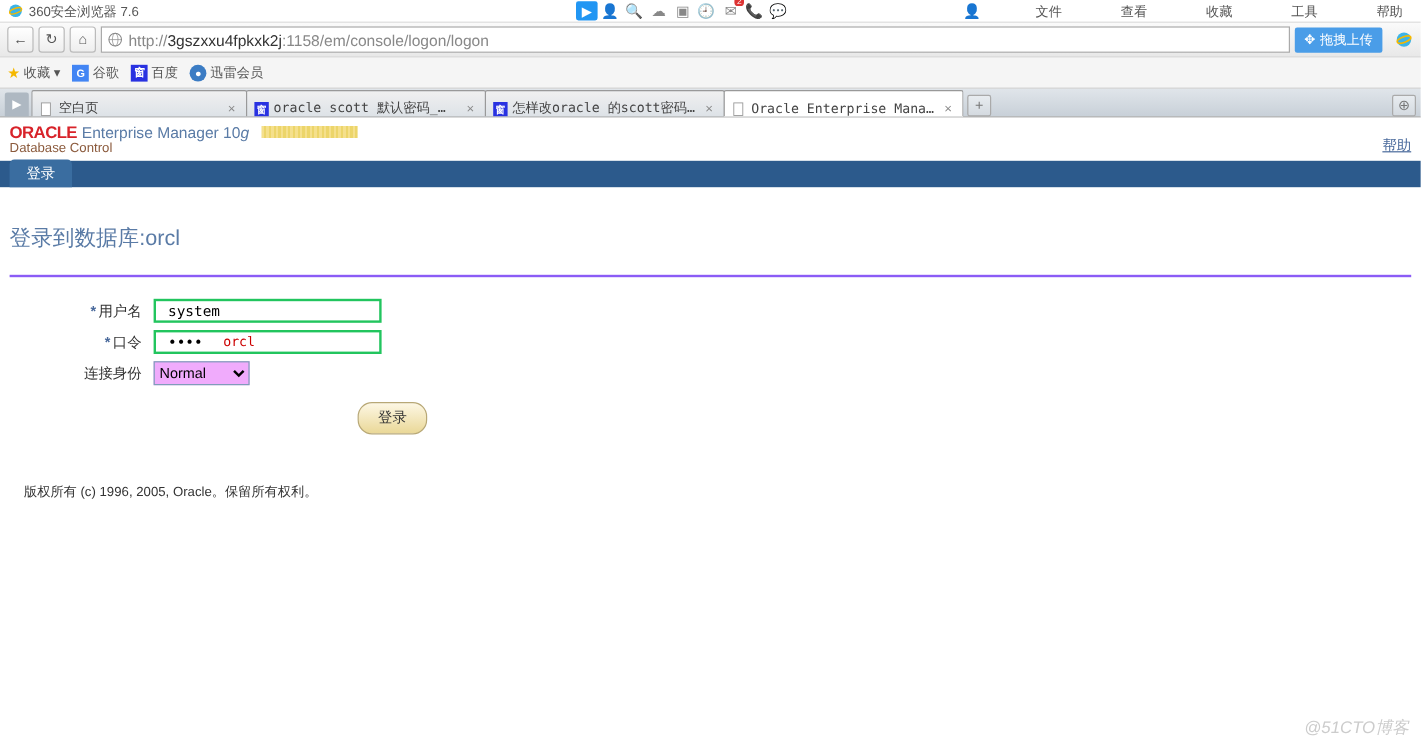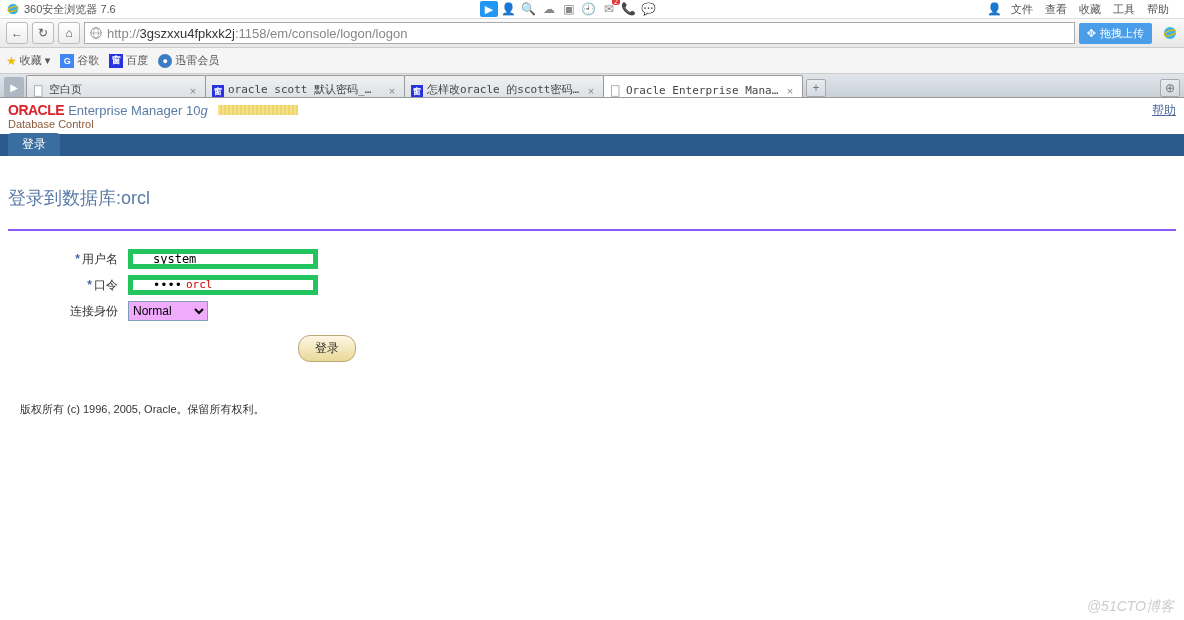--- a/index.html
+++ b/index.html
@@ -8,21 +8,21 @@
     
     .title-bar { height: 18px; background: #fff; display: flex; align-items: center; padding: 0 6px; gap: 4px; }
     .ie-icon { width: 14px; height: 14px; display: inline-block; }
     .ie-icon svg { width: 14px; height: 14px; }
     .title-text { font-size: 11px; color: #555; }
     
     
     .top-toolbar { position: absolute; top: 0; right: 0; height: 18px; display: flex; align-items: center; gap: 2px; padding-right: 10px; }
     .top-toolbar-left { position: absolute; top: 0; left: 480px; display: flex; align-items: center; gap: 2px; }
     .toolbar-icon { width: 18px; height: 18px; display: flex; align-items: center; justify-content: center; color: #888; font-size: 12px; cursor: pointer; }
-    .menu-item { font-size: 11px; color: #555; padding: 0 5px; cursor: pointer; }
+    .menu-item { font-size: 11px; color: #555; padding: 0 5px; cursor: pointer; margin-left: 37px; }
     .badge-icon { position: relative; }
     .badge { position: absolute; top: -2px; right: -2px; background: #d33; color: #fff; font-size: 7px; padding: 0 2px; border-radius: 3px; }
     
     
     .address-row { height: 30px; background: linear-gradient(#fafafa, #e8e8e8); border-top: 1px solid #ddd; border-bottom: 1px solid #ccc; display: flex; align-items: center; padding: 0 6px; gap: 4px; }
     .nav-btn { width: 22px; height: 22px; border: 1px solid #bbb; border-radius: 3px; background: linear-gradient(#fff, #eee); display: flex; align-items: center; justify-content: center; cursor: pointer; font-size: 12px; color: #555; }
     .address-input-wrap { flex: 1; height: 22px; border: 1px solid #aaa; background: #fff; display: flex; align-items: center; padding: 0 4px; gap: 4px; }
     .globe-icon { width: 14px; height: 14px; display: flex; align-items: center; justify-content: center; color: #888; }
     .address-text { flex: 1; font-size: 13px; color: #333; outline: none; border: none; }
     .address-text .host { color: #333; }
@@ -47,41 +47,41 @@
     .tab-icon { width: 12px; height: 12px; flex-shrink: 0; display: inline-flex; align-items: center; justify-content: center; }
     .tab-icon.blank svg { width: 12px; height: 12px; }
     .tab-icon.baidu { background: #2932e1; color: #fff; font-size: 8px; font-weight: bold; }
     .tab-title { flex: 1; white-space: nowrap; overflow: hidden; text-overflow: ellipsis; font-family: monospace, "Microsoft YaHei"; }
     .tab-close { width: 12px; height: 12px; color: #888; font-size: 11px; display: flex; align-items: center; justify-content: center; cursor: pointer; flex-shrink: 0; }
     .tab-add { width: 20px; height: 18px; background: linear-gradient(#e8ecf0, #d4dae0); border: 1px solid #aaa; border-radius: 2px; display: flex; align-items: center; justify-content: center; color: #777; font-size: 12px; margin-left: 4px; cursor: pointer; }
     .tabs-right { margin-left: auto; }
     
     
     .em-page { background: #fff; }
-    .em-header { display: flex; align-items: flex-start; padding: 4px 8px 0 8px; }
+    .em-header { display: flex; align-items: flex-end; padding: 4px 8px 0 8px; }
     .em-logo-wrap { display: flex; flex-direction: column; }
     .em-logo-row { display: flex; align-items: center; gap: 4px; }
     .oracle-logo { font-family: Arial; font-weight: bold; font-size: 14px; color: #d8232a; letter-spacing: -0.5px; }
     .em-title { color: #5a7ba6; font-size: 13px; }
     .em-title-g { font-style: italic; }
     .em-yellow-strip { width: 80px; height: 10px; background: repeating-linear-gradient(90deg, #f5e08c 0 2px, #ecd56a 2px 4px); margin-left: 6px; }
     .em-subtitle { color: #8b5a3c; font-size: 11px; margin-top: 0; }
     .em-help { margin-left: auto; color: #4a6a9c; text-decoration: underline; font-size: 12px; cursor: pointer; }
     
     .em-nav-bar { height: 22px; background: #2c5a8c; margin-top: 4px; display: flex; align-items: flex-end; padding-left: 8px; }
     .em-nav-tab { background: #3a6da0; color: #fff; font-size: 12px; padding: 3px 14px; border-radius: 4px 4px 0 0; cursor: pointer; }
     
     .em-content { padding: 30px 8px 10px 8px; }
     .em-heading { color: #5a7ba6; font-size: 18px; font-weight: normal; border-bottom: 2px solid #8b5cf6; padding-bottom: 19px; margin-bottom: 18px; }
     
     .em-form { margin-left: 20px; }
     .em-form-row { display: flex; align-items: center; margin-bottom: 6px; }
     .em-label { width: 100px; text-align: right; font-size: 12px; color: #333; padding-right: 10px; }
     .em-label .req { color: #4a6a9c; font-weight: bold; margin-right: 2px; }
-    .em-input { width: 190px; height: 20px; border: 5px solid #22c55e; padding: 0 20px; font-size: 12px; font-family: monospace; }
+    .em-input { width: 190px; height: 20px; border: 2px solid #22c55e; padding: 0 10px; font-size: 12px; font-family: monospace; }
     .em-select { width: 80px; height: 20px; border: 1px solid #7f9db9; background: #f0abfc; font-size: 12px; }
     .em-input-wrap { position: relative; display: inline-block; }
     .em-annotation-abs { position: absolute; left: 58px; top: 3px; color: #c00; font-size: 11px; font-family: monospace; pointer-events: none; }
     
     .em-btn-row { margin-left: 270px; margin-top: 14px; }
     .em-btn { border: 1px solid #b8a876; background: linear-gradient(#fdf7e4, #ead898); border-radius: 12px; padding: 4px 16px; font-size: 12px; color: #333; cursor: pointer; }
     
     .em-footer { padding: 30px 8px 10px 20px; font-size: 11px; color: #333; }
     
     .watermark { position: absolute; bottom: 4px; right: 10px; color: #ccc; font-size: 14px; font-style: italic; pointer-events: none; margin-left: 12px; }

